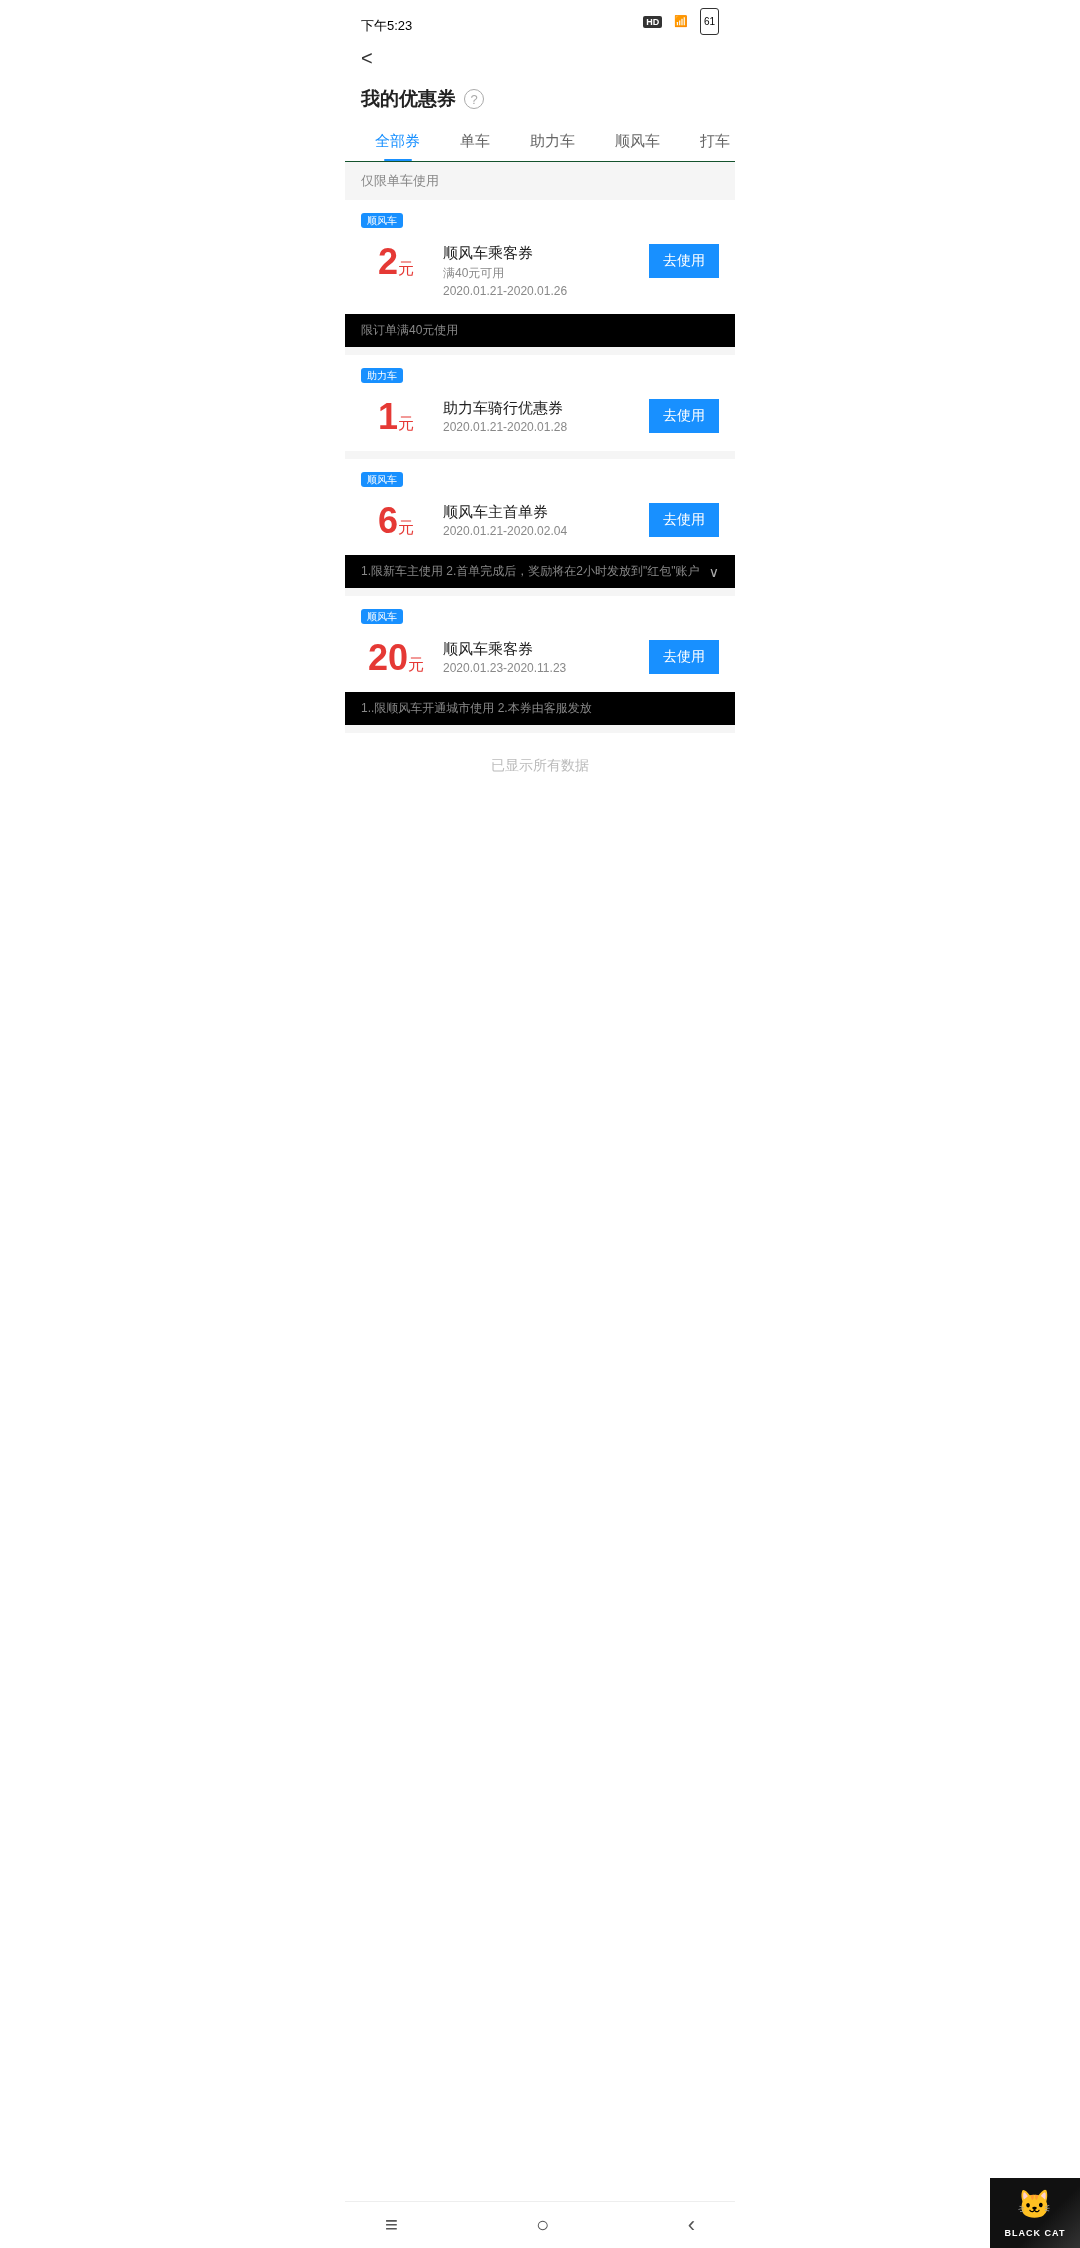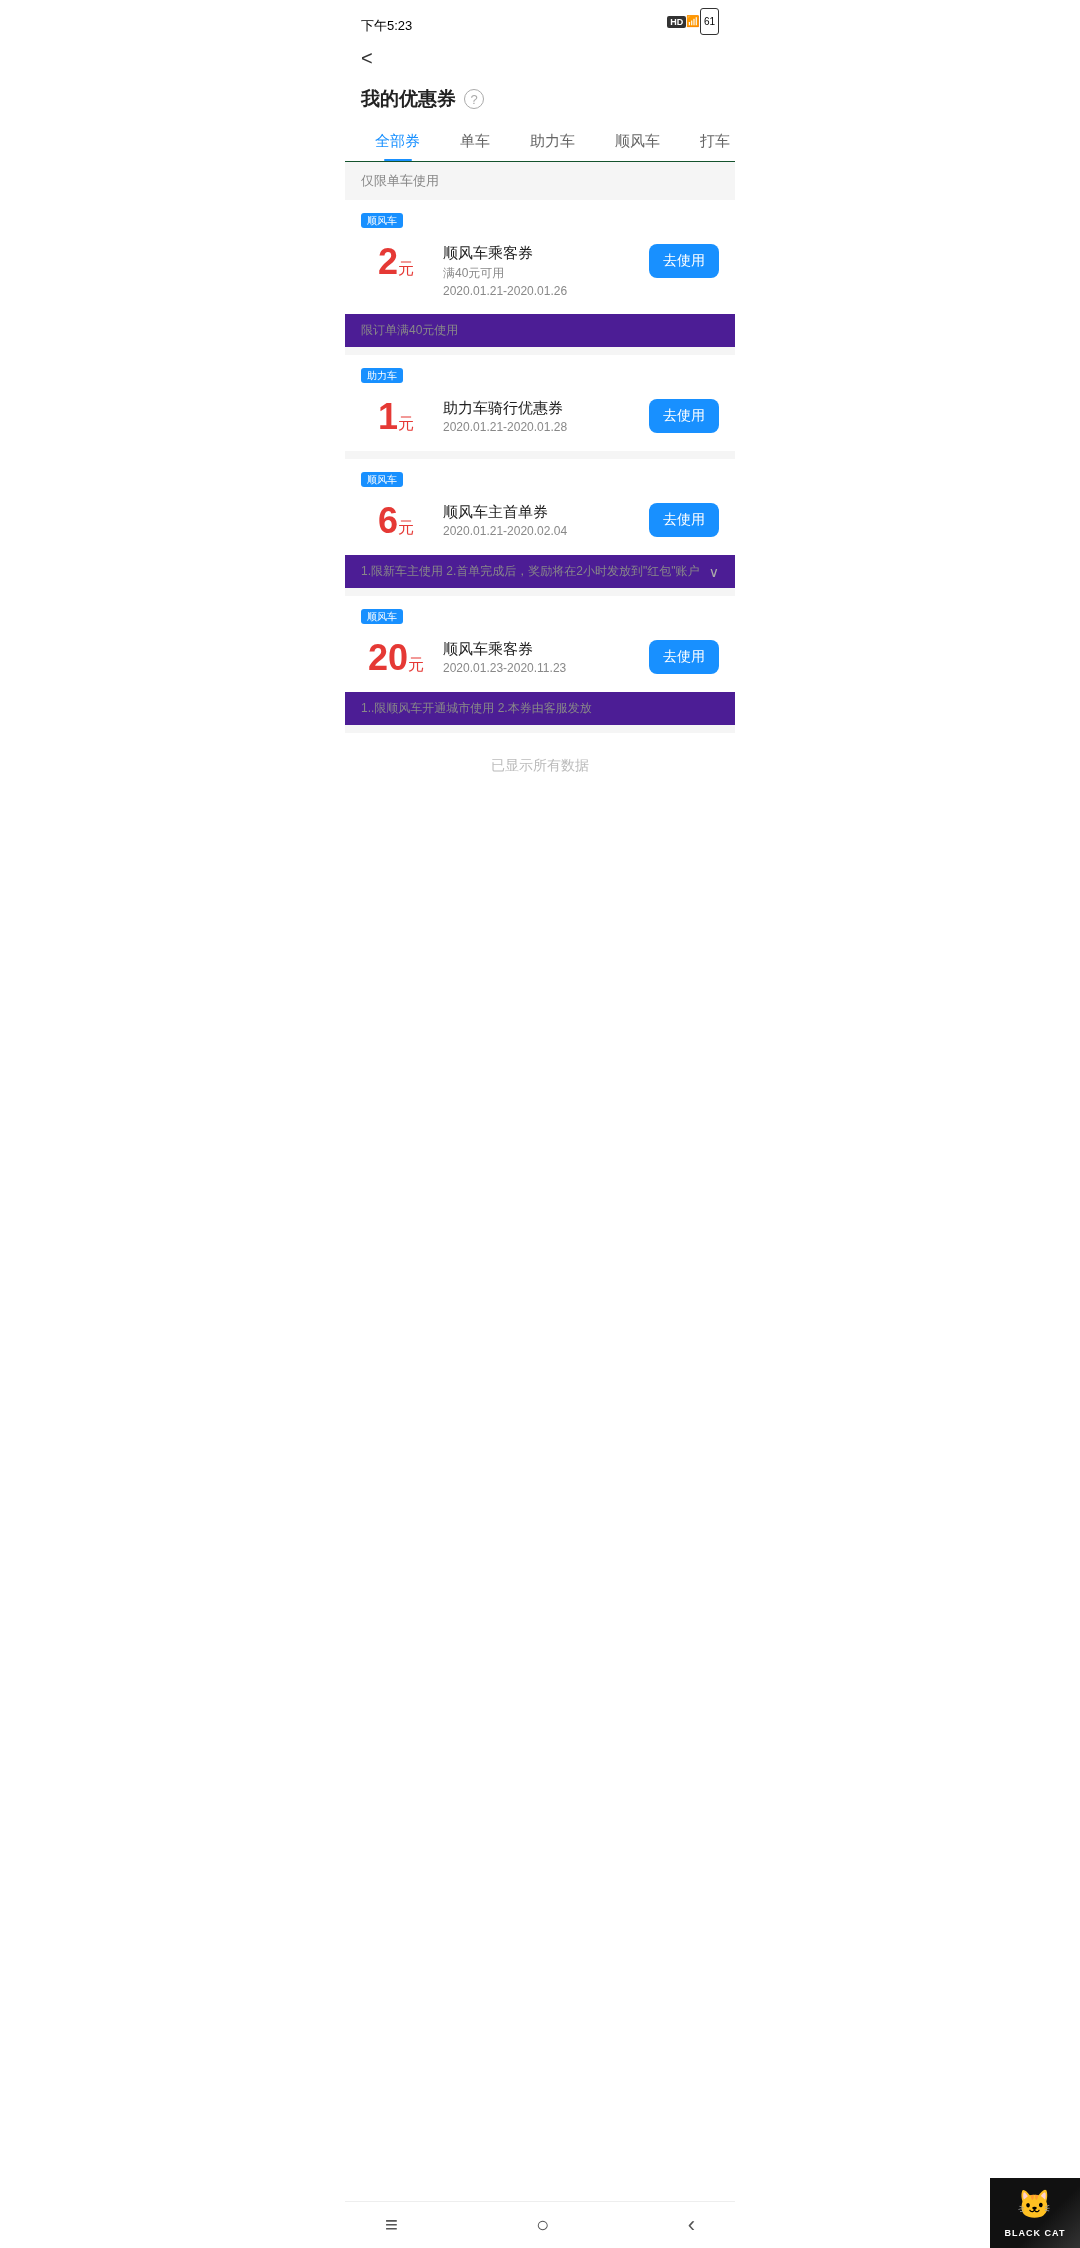--- a/index.html
+++ b/index.html
@@ -17,21 +17,21 @@
       display: flex;
       justify-content: space-between;
       align-items: flex-end;
       padding: 8px 16px 4px;
       font-size: 13px;
       font-weight: 500;
     }
     .status-right {
       display: flex;
       align-items: center;
-      gap: 0;
+      gap: 12px;
       font-size: 11px;
     }
     .signal-badge {
       background: #333;
       color: #fff;
       font-size: 9px;
       padding: 1px 3px;
       border-radius: 2px;
       font-weight: bold;
     }
@@ -165,29 +165,29 @@
       margin-bottom: 2px;
     }
     .coupon-date {
       font-size: 12px;
       color: #888;
     }
     .use-btn {
       background: #1890ff;
       color: #fff;
       border: none;
-      border-radius: 8px;
+      border-radius: 0;
       padding: 8px 14px;
       font-size: 14px;
       cursor: pointer;
       white-space: nowrap;
       font-weight: 500;
     }
     .coupon-note {
-      background: #4c1d95;
+      background: #000000;
       padding: 8px 16px;
       font-size: 12px;
       color: #888;
       display: flex;
       align-items: center;
       justify-content: space-between;
     }
     .coupon-note .expand-icon {
       color: #aaa;
       font-size: 14px;

